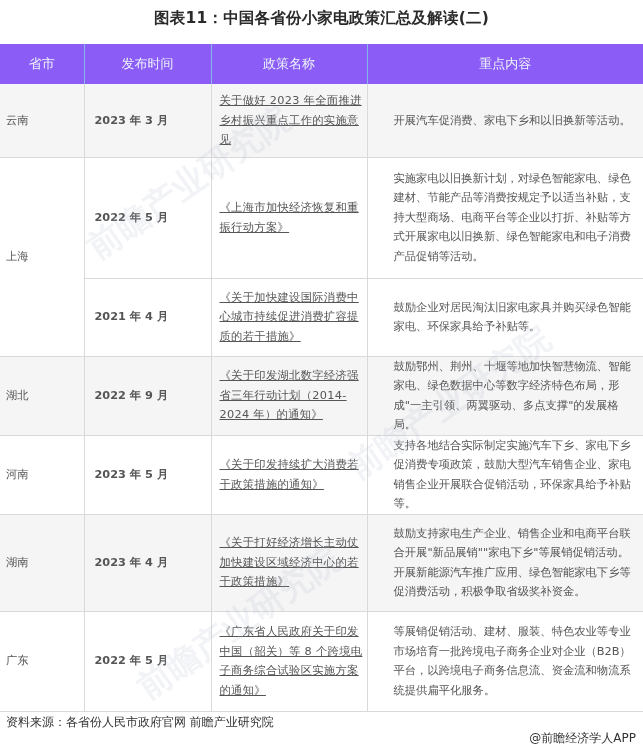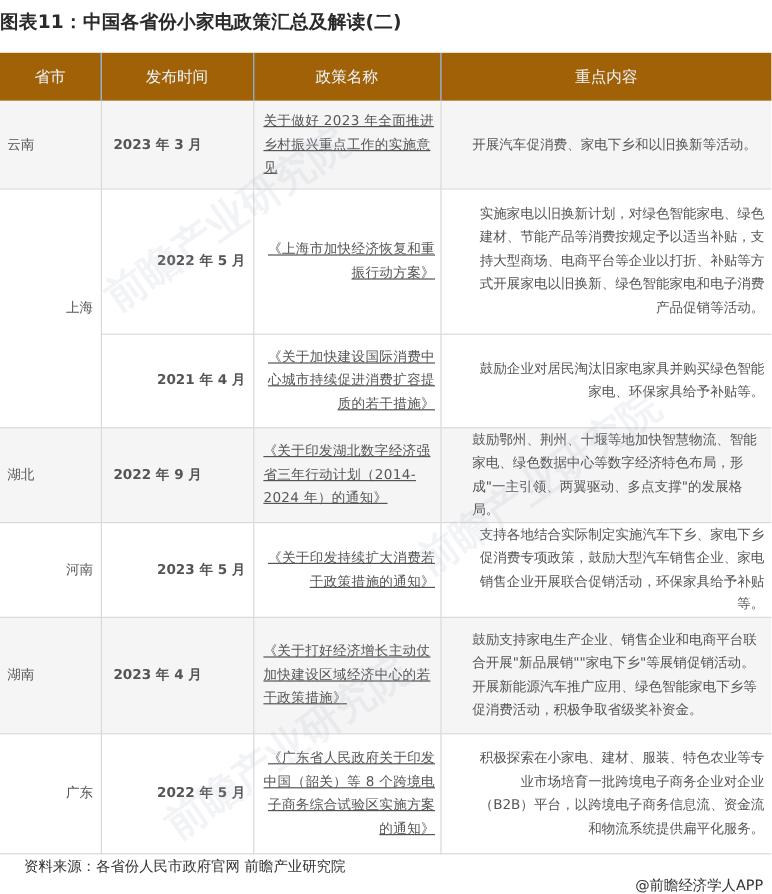--- a/index.html
+++ b/index.html
@@ -3,55 +3,55 @@
   <meta charset="utf-8">
   <style>
     html, body { margin: 0; padding: 0; background: #ffffff; }
     body {
       width: 643px; height: 745px; position: relative; overflow: hidden;
       font-family: "DejaVu Sans", "Liberation Sans", sans-serif;
       color: #444;
     }
     .title {
       position: absolute; left: 0; top: 8px; width: 643px; height: 26px;
-      text-align: left; font-size: 15.5px; font-weight: bold; color: #2a2a2a;
+      text-align: center; font-size: 15.5px; font-weight: bold; color: #2a2a2a;
       letter-spacing: 0.2px;
     }
     table.policy {
       position: absolute; left: 0; top: 44px; width: 643px;
       border-collapse: collapse; table-layout: fixed;
     }
     table.policy col.c1 { width: 84px; }
     table.policy col.c2 { width: 127px; }
     table.policy col.c3 { width: 156px; }
     table.policy col.c4 { width: 276px; }
     thead th {
-      background: #a16207; color: #eef4fc; font-weight: normal;
+      background: #8b5cf6; color: #eef4fc; font-weight: normal;
       font-size: 13px; height: 40px; padding: 0;
       border-right: 1px solid #86b5ec;
       text-align: center;
     }
     thead th:last-child { border-right: none; }
     tbody td {
       font-size: 11.3px; line-height: 19.5px; color: #555;
       border-right: 1px solid #d9d9d9; border-bottom: 1px solid #d9d9d9;
       vertical-align: middle; padding: 0 6px;
     }
     tbody td:last-child { border-right: none; }
     tbody tr.shade td { background: #f5f5f5; }
-    tbody tr.plain td { background: #ffffff; text-align: right; }
+    tbody tr.plain td { background: #ffffff; }
     td.prov { padding-left: 6px; }
     td.date { padding-left: 10px; font-weight: bold; }
     td.name { padding-left: 8px; padding-right: 4px; letter-spacing: 0.3px; text-decoration: underline; }
     td.content { padding-left: 26px; padding-right: 6px; }
     .footer {
       position: absolute; left: 6px; top: 714px; width: 630px; height: 20px;
       font-size: 12px; color: #333;
     }
-    .footer .src { position: absolute; left: 14px; top: 0; }
+    .footer .src { position: absolute; left: 0; top: 0; }
     .footer .brand { position: absolute; right: 0; top: 16px; }
     .watermark {
       position: absolute; pointer-events: none; color: rgba(180,190,205,0.18);
       font-size: 34px; font-weight: bold; transform: rotate(-35deg);
       white-space: nowrap;
     }
   </style>
 </head>
 <body>
 
@@ -111,21 +111,21 @@
       <td class="prov">湖南</td>
       <td class="date">2023 年 4 月</td>
       <td class="name">《关于打好经济增长主动仗加快建设区域经济中心的若干政策措施》</td>
       <td class="content">鼓励支持家电生产企业、销售企业和电商平台联合开展"新品展销""家电下乡"等展销促销活动。开展新能源汽车推广应用、绿色智能家电下乡等促消费活动，积极争取省级奖补资金。</td>
     </tr>
 
     <tr class="plain" style="height:100px">
       <td class="prov">广东</td>
       <td class="date">2022 年 5 月</td>
       <td class="name">《广东省人民政府关于印发中国（韶关）等 8 个跨境电子商务综合试验区实施方案的通知》</td>
-      <td class="content">积极探索在小家电、建材、服装、特色农业等专业市场培育一批跨境电子商务企业对企业（B2B）平台，以跨境电子商务信息流、资金流和物流系统提供扁平化服务。</td>
+      <td class="content">等展销促销活动、建材、服装、特色农业等专业市场培育一批跨境电子商务企业对企业（B2B）平台，以跨境电子商务信息流、资金流和物流系统提供扁平化服务。</td>
     </tr>
   </tbody>
 </table>
 
 <div class="watermark" style="left:70px; top:160px;">前瞻产业研究院</div>
 <div class="watermark" style="left:330px; top:380px;">前瞻产业研究院</div>
 <div class="watermark" style="left:120px; top:600px;">前瞻产业研究院</div>
 
 <div class="footer">
   <span class="src">资料来源：各省份人民市政府官网 前瞻产业研究院</span>

